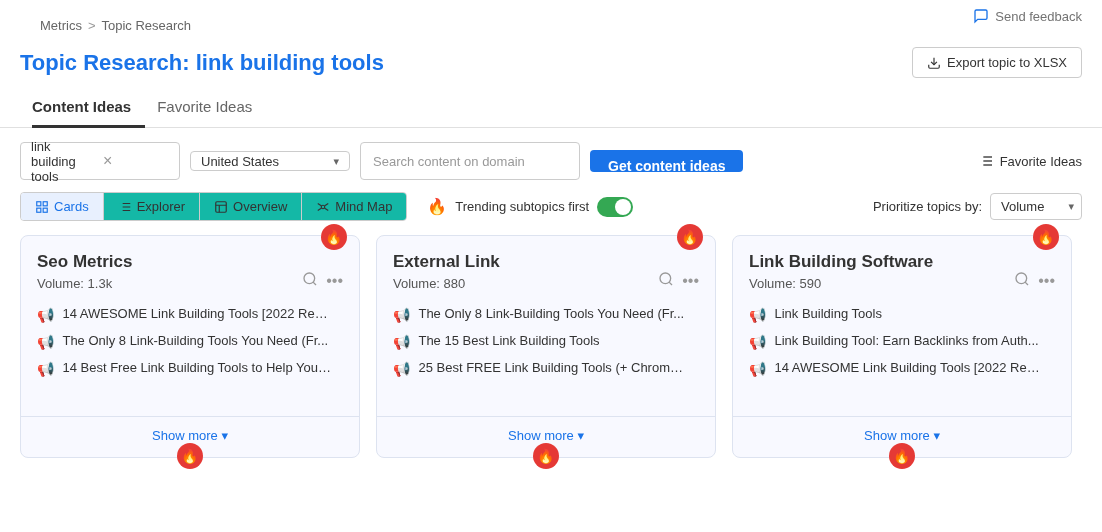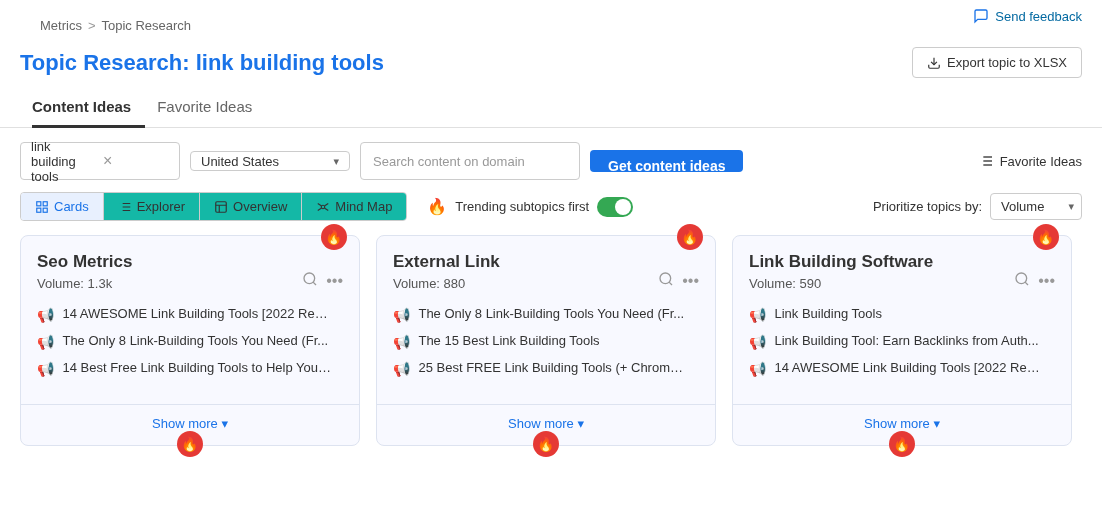--- a/index.html
+++ b/index.html
@@ -8,21 +8,21 @@
     
     .breadcrumb { display: flex; align-items: center; padding: 10px 20px 6px; font-size: 13px; color: #666; }
     .breadcrumb a { color: #666; text-decoration: none; }
     .breadcrumb .sep { margin: 0 6px; color: #999; }
     .header-row { display: flex; align-items: center; justify-content: space-between; padding: 4px 20px 10px; }
     .page-title { font-size: 22px; font-weight: 400; color: #333; }
     .page-title span { color: #1a73e8; font-weight: 700; }
     .export-btn { display: flex; align-items: center; gap: 6px; border: 1px solid #ccc; background: #fff; padding: 7px 14px; border-radius: 4px; font-size: 13px; cursor: pointer; color: #333; }
 
     
-    .send-feedback-area { position: absolute; top: 8px; right: 20px; display: flex; align-items: center; gap: 6px; color: #0369a1; font-size: 13px; cursor: pointer; }
+    .send-feedback-area { position: absolute; top: 8px; right: 20px; display: flex; align-items: center; gap: 6px; color: #737373; font-size: 13px; cursor: pointer; }
     .send-feedback-area svg { color: #1a73e8; }
 
     
     .tabs-row { display: flex; align-items: center; border-bottom: 1px solid #e0e0e0; padding: 0 20px; margin-bottom: 14px; }
     .tab { padding: 10px 14px 10px 0; font-size: 15px; color: #666; cursor: pointer; border-bottom: 3px solid transparent; margin-bottom: -1px; }
     .tab.active { color: #333; border-bottom: 3px solid #333; font-weight: 600; margin-left: 12px; }
     .tab + .tab { margin-left: 12px; }
 
     
     .filters-row { display: flex; align-items: center; gap: 10px; padding: 0 20px 12px; }
@@ -57,21 +57,21 @@
     .card-header { padding: 16px 16px 10px; display: flex; align-items: flex-end; justify-content: space-between; }
     .card-title { font-size: 17px; font-weight: 700; color: #333; }
     .card-volume { font-size: 13px; color: #555; margin-top: 4px; }
     .card-actions { display: flex; align-items: center; gap: 8px; }
     .card-icon-btn { color: #999; cursor: pointer; font-size: 16px; }
     .fire-badge { position: absolute; top: -12px; right: 12px; background: #e53935; color: #fff; border-radius: 50%; width: 26px; height: 26px; display: flex; align-items: center; justify-content: center; font-size: 14px; }
     .card-links { padding: 0 16px 10px; }
     .card-link-item { display: flex; align-items: flex-start; gap: 8px; padding: 5px 0; font-size: 13px; color: #333; }
     .megaphone-icon { color: #1a73e8; font-size: 14px; flex-shrink: 0; margin-top: 1px; }
     .link-text { color: #333; white-space: nowrap; overflow: hidden; text-overflow: ellipsis; max-width: 270px; }
-    .card-footer { text-align: center; padding: 10px 16px 14px; border-top: 1px solid #dde3f0; margin-top: 12px; }
+    .card-footer { text-align: center; padding: 10px 16px 14px; border-top: 1px solid #dde3f0; margin-top: 24px; }
     .show-more { color: #1a73e8; font-size: 13px; cursor: pointer; text-decoration: none; }
 
     
     .card-bottom-badge { position: absolute; bottom: -12px; left: 50%; transform: translateX(-50%); background: #e53935; color: #fff; border-radius: 50%; width: 26px; height: 26px; display: flex; align-items: center; justify-content: center; font-size: 14px; z-index: 2; }
     .top-bar { display: flex; align-items: center; justify-content: space-between; padding: 8px 20px 4px; }
   </style>
 </head>
 <body>
 
 <div class="top-bar">

